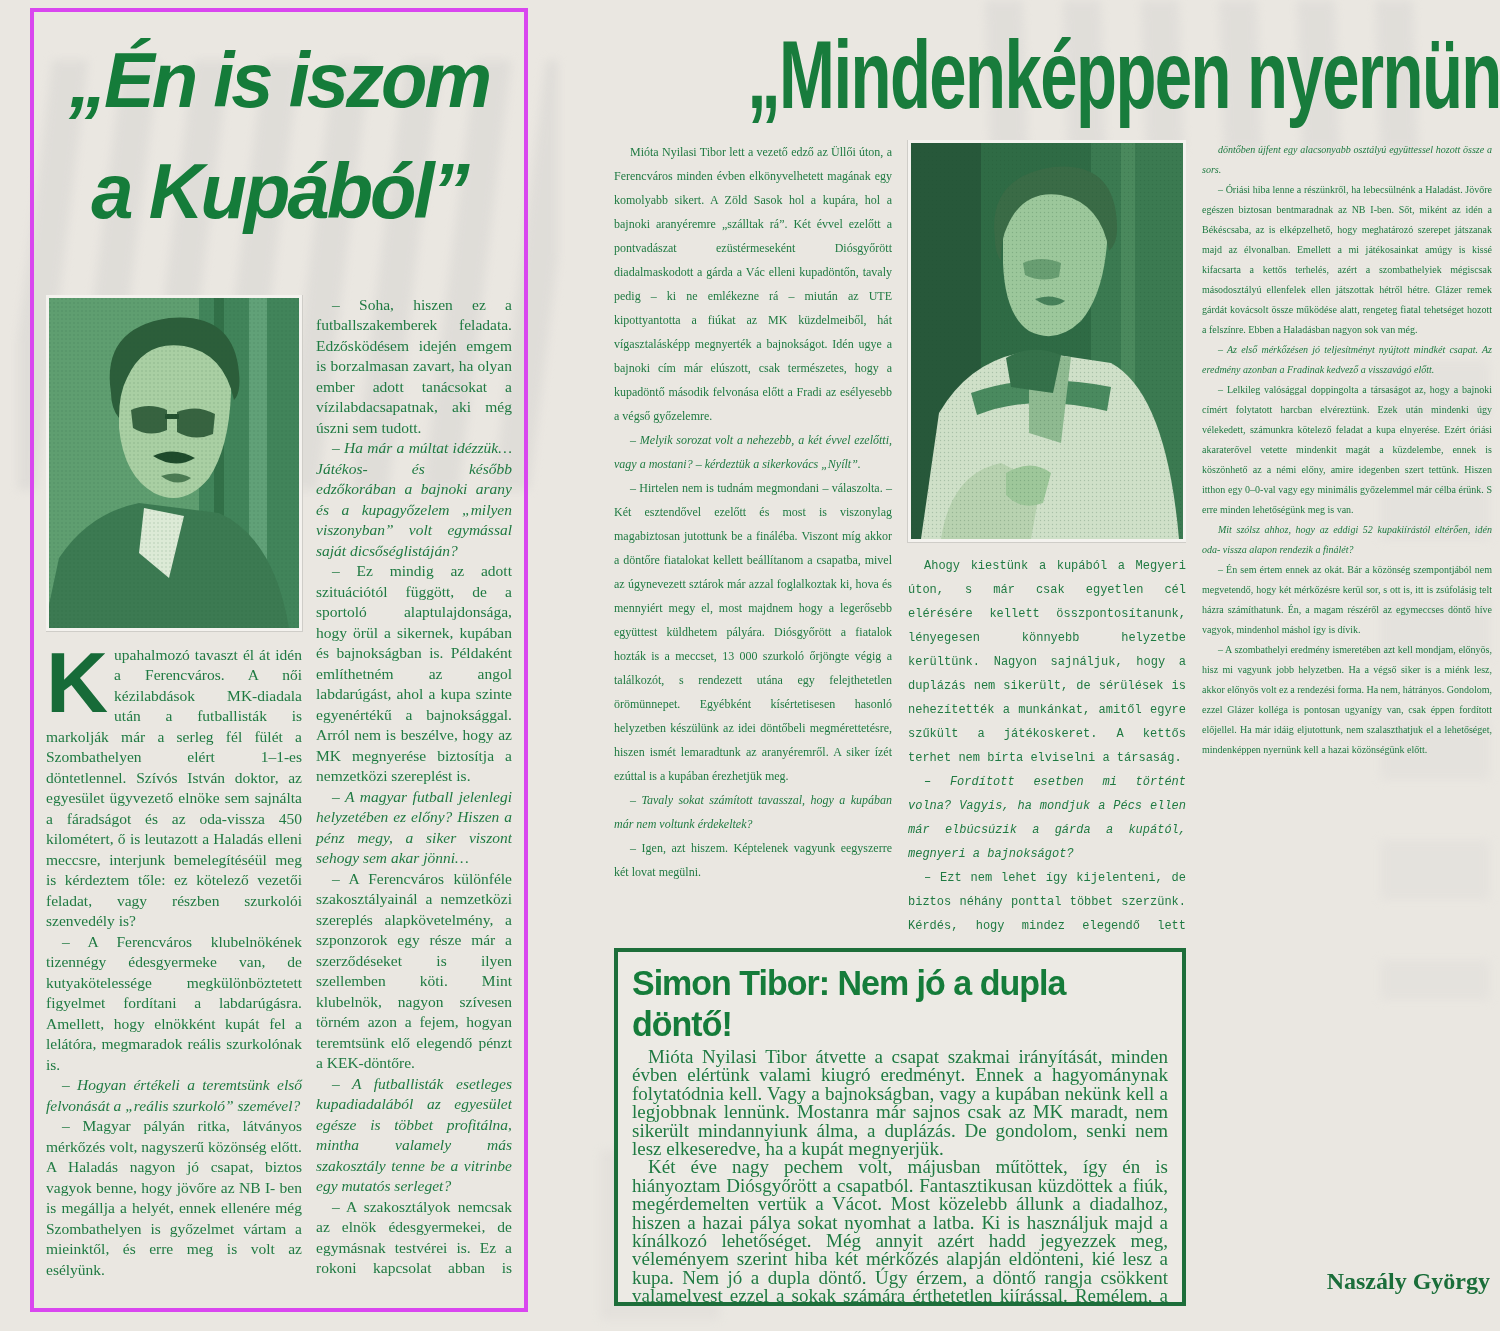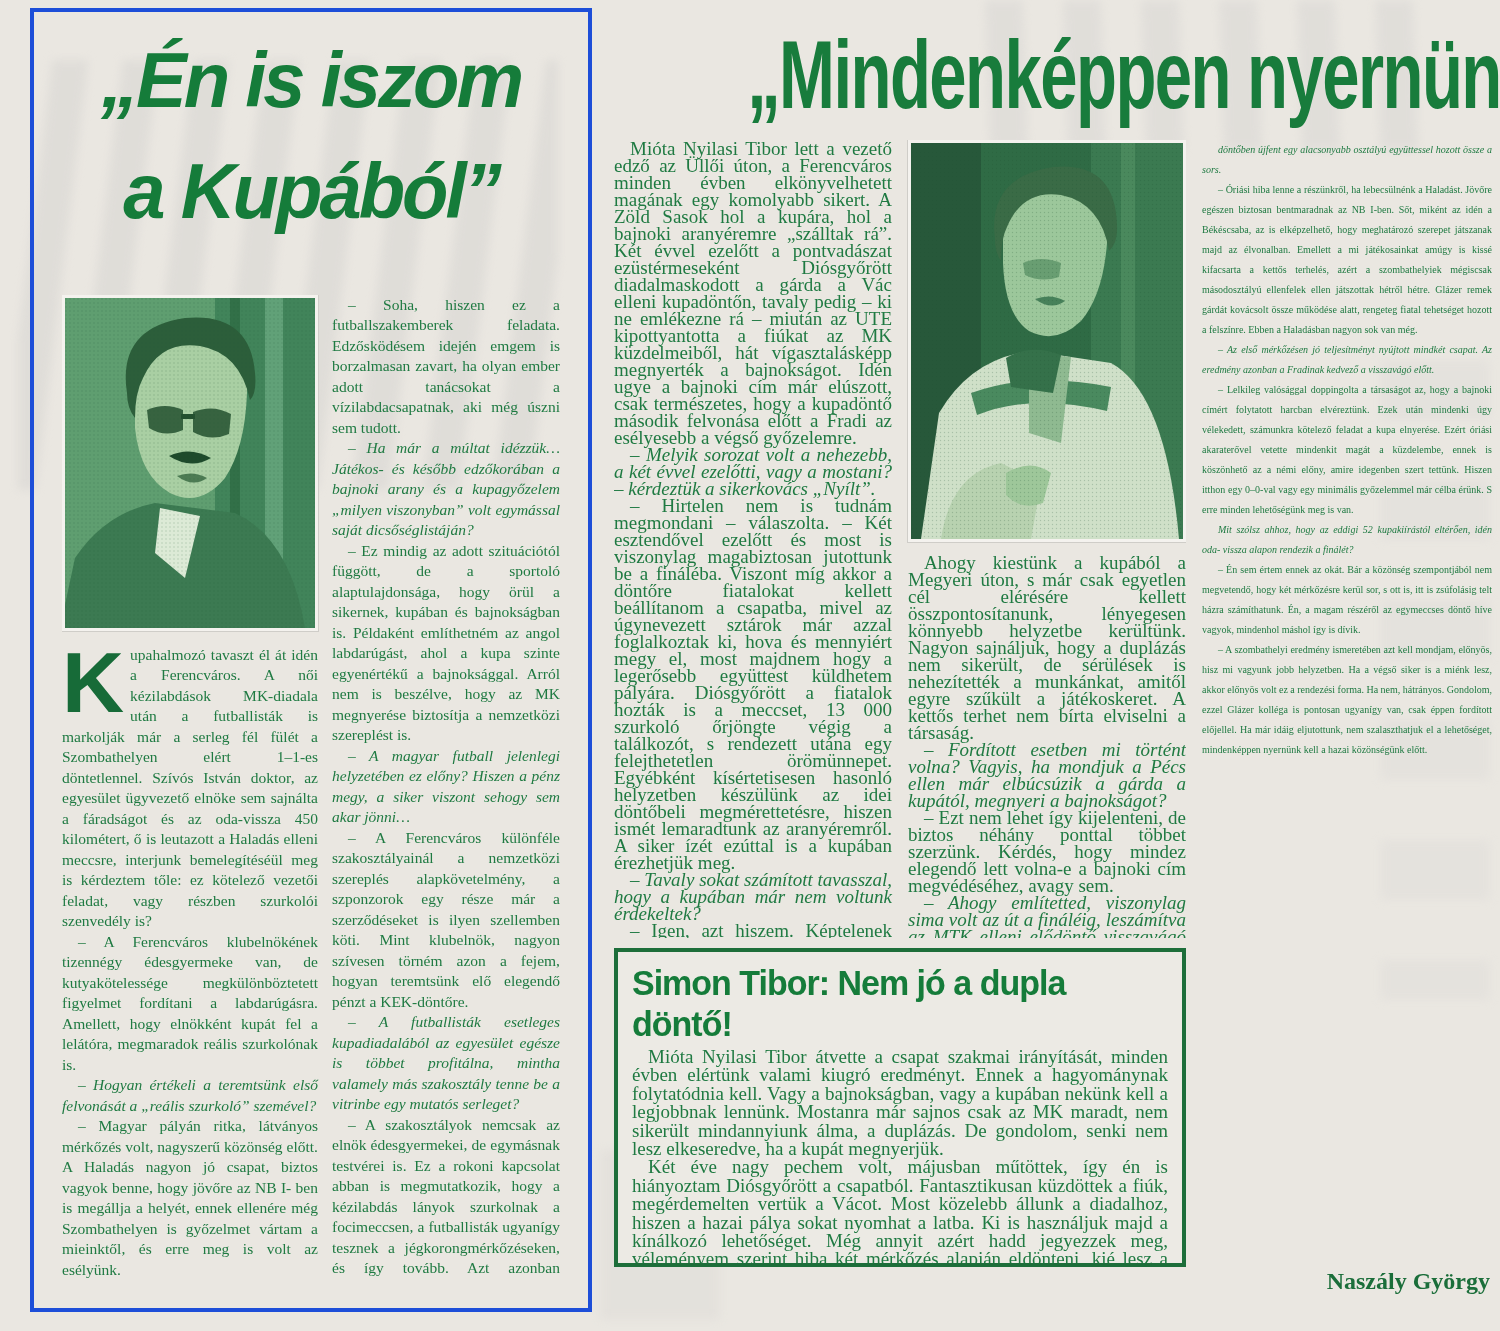--- a/index.html
+++ b/index.html
@@ -12,22 +12,22 @@
   .ghost{position:absolute;filter:blur(5px);opacity:.55;pointer-events:none;}
   .g1{left:18px;top:60px;width:540px;height:430px;
       background:repeating-linear-gradient(97deg,transparent 0 34px,#d7d5d2 34px 70px);}
   .g2{left:950px;top:0;width:470px;height:150px;
       background:repeating-linear-gradient(88deg,transparent 0 40px,#d9d7d4 40px 78px);}
   .g3{left:1380px;top:300px;width:110px;height:700px;
       background:repeating-linear-gradient(180deg,transparent 0 60px,#dddbd8 60px 120px);opacity:.4;}
   .g4{left:600px;top:1150px;width:120px;height:170px;background:#dcdad6;opacity:.45;}
   
   .left-frame{
-    position:absolute;left:30px;top:8px;width:562px;height:1304px;
-    border:4px solid #1d4ed8;box-sizing:border-box;padding:0 28px;overflow:hidden;
+    position:absolute;left:30px;top:8px;width:498px;height:1304px;
+    border:4px solid #d946ef;box-sizing:border-box;padding:0 12px;overflow:hidden;
   }
   .hl-left{
     margin-top:16px;text-align:center;
     font-family:"Liberation Sans",sans-serif;font-weight:bold;font-style:italic;
     font-size:76px;line-height:1.42;letter-spacing:-3px;color:#157c3a;
     transform:scaleY(1.02);
   }
   .left-cols{display:flex;gap:14px;margin-top:16px;height:988px;overflow:hidden;}
   .lcol1{width:256px;flex:none;}
   .lcol2{flex:1;min-width:0;}
@@ -47,28 +47,28 @@
   .hl-right{margin-top:26px;text-align:center;white-space:nowrap;}
   .hl-right span{
     display:inline-block;font-family:"Liberation Sans",sans-serif;font-weight:bold;
     font-size:86px;line-height:1;letter-spacing:-2px;color:#187c3c;
     transform:scale(.78,1.12);transform-origin:center top;
   }
   .right-cols{display:flex;gap:16px;margin-top:28px;}
   .ab-wrap{width:572px;flex:none;}
   .ab-row{display:flex;gap:16px;height:798px;overflow:hidden;}
   .rcolA{width:278px;flex:none;}
-  .rcolB{flex:1;min-width:0;}
+  .rcolB{flex:1;min-width:0;font-family:Liberation Mono, monospace;}
   .rcolB .paras{margin-top:12px;}
-  .right-sec .paras{font-size:19px;line-height:17px;}
+  .right-sec .paras{font-size:12px;line-height:24px;}
   .rcolC{flex:1;min-width:0;}
   .rcolC .paras{height:1118px;overflow:hidden;font-size:10px;line-height:20px;}
   
   .simon-box{
-    margin-top:10px;border:4px solid #1d6e3a;box-sizing:border-box;height:319px;
+    margin-top:10px;border:4px solid #1d6e3a;box-sizing:border-box;height:358px;
     padding:8px 14px;overflow:hidden;background:#eceae4;
   }
   .simon-title{
     font-family:"Liberation Sans",sans-serif;font-weight:bold;font-size:34px;
     letter-spacing:-1px;color:#157c3a;margin:2px 0 8px;transform:scaleY(1.05);transform-origin:left top;
   }
   .simon-box .paras{font-size:19px;line-height:18.4px;}
   .byline{
     margin-top:10px;text-align:right;font-weight:bold;font-size:24px;color:#1b6e3a;
     padding-right:2px;

